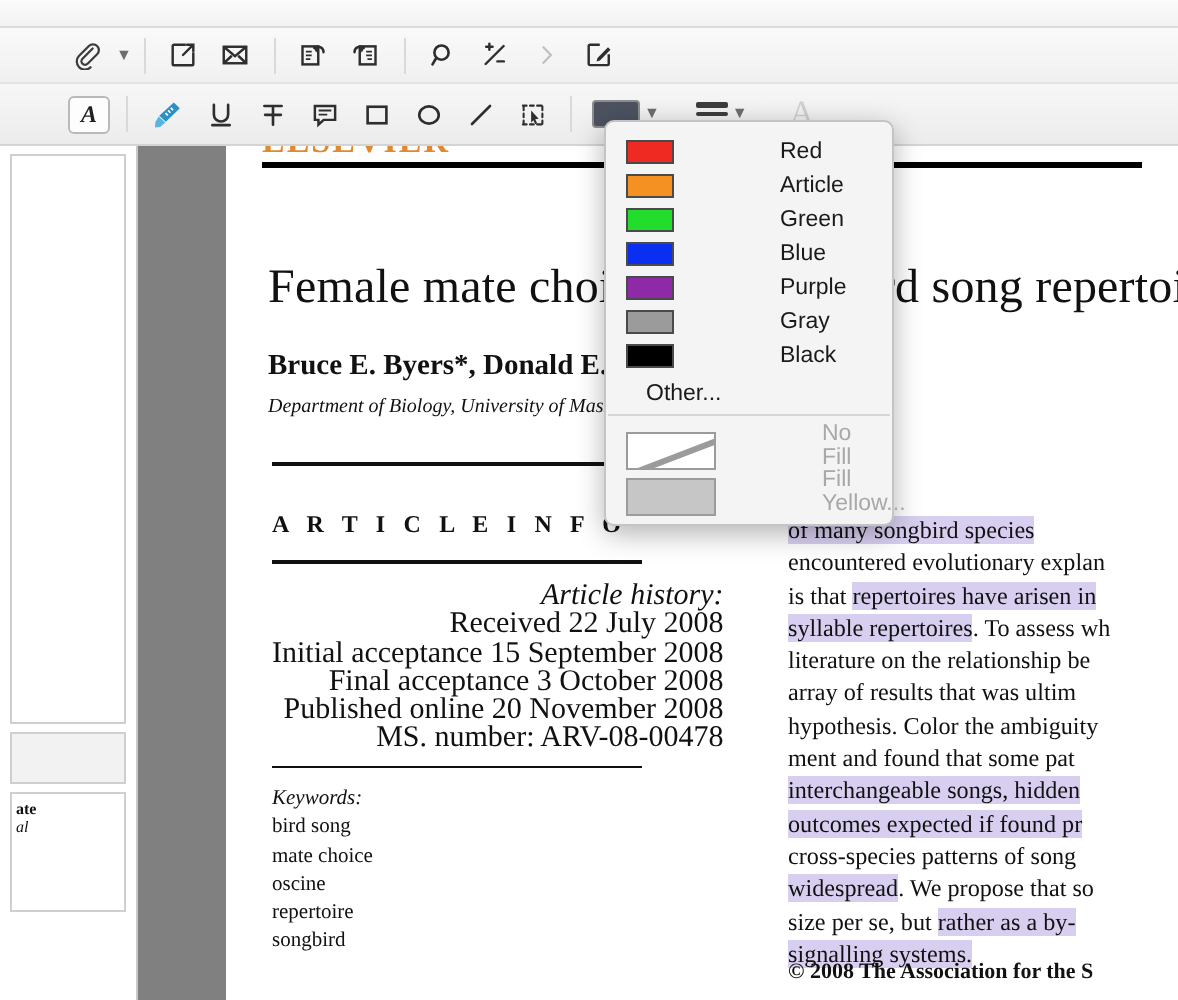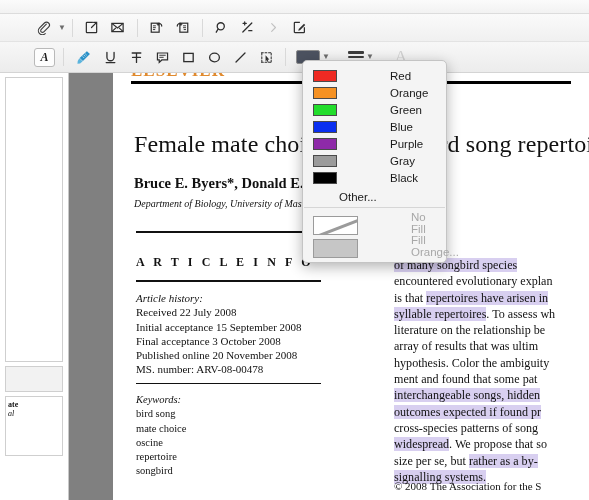--- a/index.html
+++ b/index.html
@@ -117,22 +117,22 @@
   .rule-kw {
     position:absolute; left:23px; top:310px; width:185px; height:1px; background:#111;
   }
   .article-info {
     position:absolute; left:23px; top:182px;
     font-family:"Liberation Serif", serif; font-size:12px;
     letter-spacing:3.1px; font-weight:bold; color:#111; white-space:nowrap;
   }
   .ah-block {
     position:absolute; left:23px; top:218px;
-    font-family:"Liberation Serif", serif; font-size:11px;
-    line-height:14.3px; color:#111; white-space:nowrap;
+    font-family:"Liberation Serif", serif; font-size:15px;
+    line-height:14.3px; color:#111; white-space:nowrap;text-align:right;
   }
   .ah-block .lead { font-style:italic; }
   .kw-block {
     position:absolute; left:23px; top:320px;
     font-family:"Liberation Serif", serif; font-size:10.5px;
     line-height:14.3px; color:#111; white-space:nowrap;
   }
   .kw-block .lead { font-style:italic; }
 
   .abstract {
@@ -140,20 +140,21 @@
     font-family:"Liberation Serif", serif; font-size:12.1px;
     line-height:16.3px; color:#111; text-align:justify;
     white-space:nowrap;
   }
   .abstract .ln { display:block; height:16.3px; }
   .hl { background:#d8cff0; }
   .copy {
     position:absolute; left:281px; top:407px;
     font-family:"Liberation Serif", serif; font-size:11px; color:#111;
     white-space:nowrap;
+    font-weight:bold;
   }
 
   
   .menu {
     position:absolute; left:302px; top:60px; width:145px;
     background:#f4f4f4;
     border:1px solid #c4c4c4; border-radius:5px;
     box-shadow:0 4px 14px rgba(0,0,0,.30);
     padding:4px 0 4px 0;
     z-index:40;
@@ -161,21 +162,21 @@
   .menu-item {
     display:flex; align-items:flex-end; height:17px;
     padding:0 10px; cursor:default;gap:45px;
   }
   .menu-swatch {
     width:24px; height:12px; border:1px solid #4a4a4a; margin-right:8px; flex:none;
   }
   .menu-label {
     font-family:"Liberation Sans", sans-serif; font-size:11.5px; color:#1a1a1a;
   }
-  .menu-item.text-only { padding-left:36px; height:19px; }
+  .menu-item.text-only { padding-left:20px; height:19px; }
   .menu-sep { height:1px; background:#d6d6d6; margin:4px 1px; }
   .menu-item.dim .menu-label { color:#a8a8a8; }
   .fill-box {
     width:45px; height:19px; margin-right:8px; flex:none;
     border:1px solid #9b9b9b; background:#fff; position:relative; overflow:hidden;
   }
   .fill-box.nofill::after {
     content:""; position:absolute; left:-6px; top:50%; width:64px; height:3px;
     background:#9b9b9b; transform:rotate(-21deg); transform-origin:center;
   }
@@ -401,21 +402,21 @@
   </div>
 
   <div class="menu">
     <div id="color-items">
         <div class="menu-item">
           <span class="menu-swatch" style="background: rgb(238, 42, 35);"></span>
           <span class="menu-label">Red</span>
         </div>
         <div class="menu-item">
           <span class="menu-swatch" style="background: rgb(245, 145, 34);"></span>
-          <span class="menu-label">Orange</span>
+          <span class="menu-label">Article</span>
         </div>
         <div class="menu-item">
           <span class="menu-swatch" style="background: rgb(34, 221, 44);"></span>
           <span class="menu-label">Green</span>
         </div>
         <div class="menu-item">
           <span class="menu-swatch" style="background: rgb(10, 47, 240);"></span>
           <span class="menu-label">Blue</span>
         </div>
         <div class="menu-item">
@@ -434,17 +435,17 @@
     <div class="menu-item text-only">
       <span class="menu-label">Other...</span>
     </div>
     <div class="menu-sep"></div>
     <div class="menu-item fillrow dim">
       <span class="fill-box nofill"></span>
       <span class="menu-label">No Fill</span>
     </div>
     <div class="menu-item fillrow dim">
       <span class="fill-box solid" style="background: rgb(198, 198, 198);"></span>
-      <span class="menu-label">Fill Orange...</span>
+      <span class="menu-label">Fill Yellow...</span>
     </div>
   </div>
 
 </div>
 
 </body></html>

